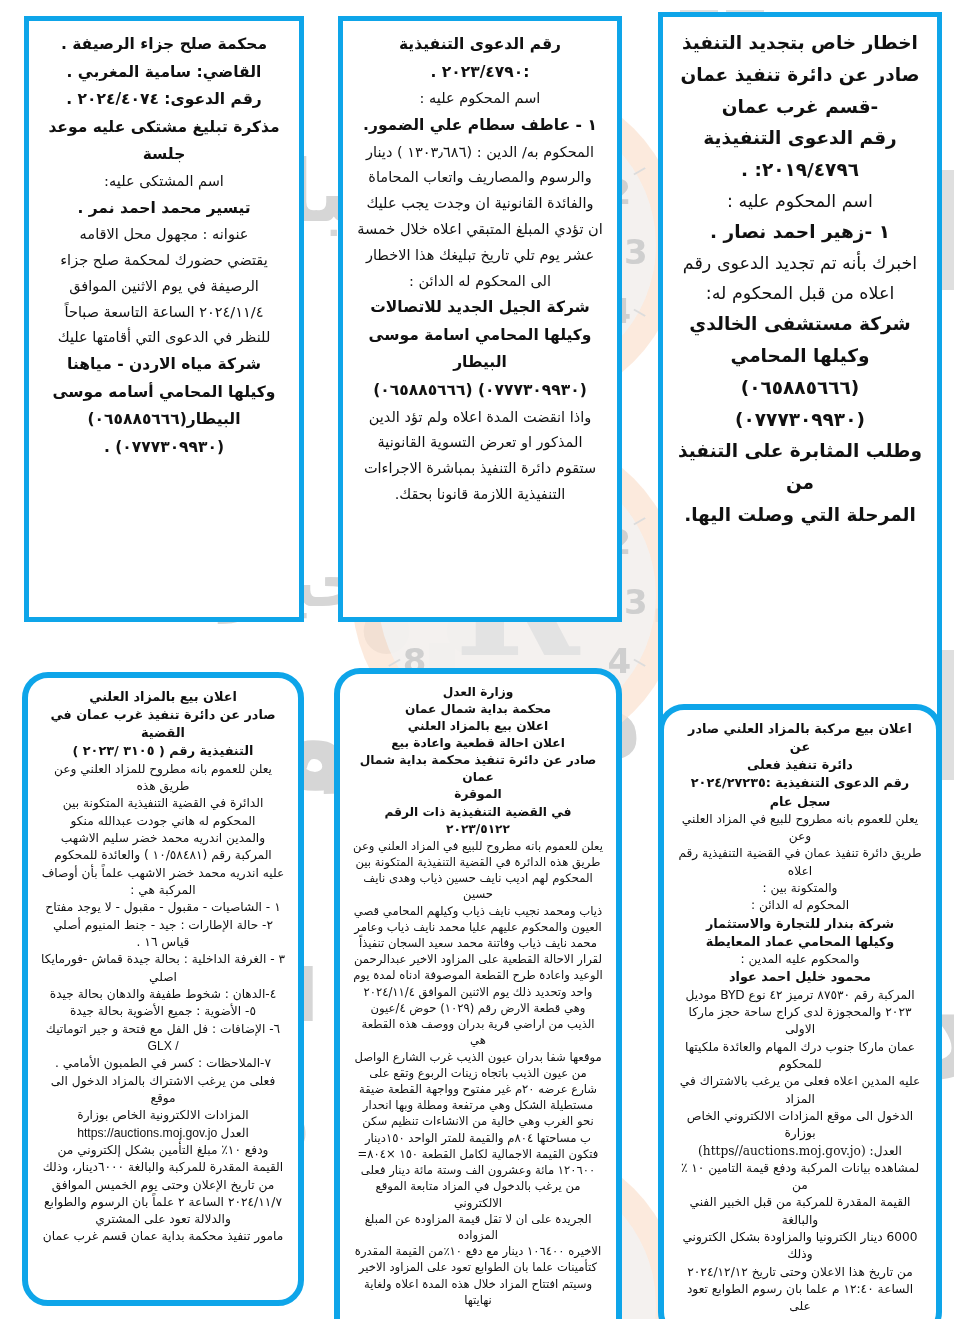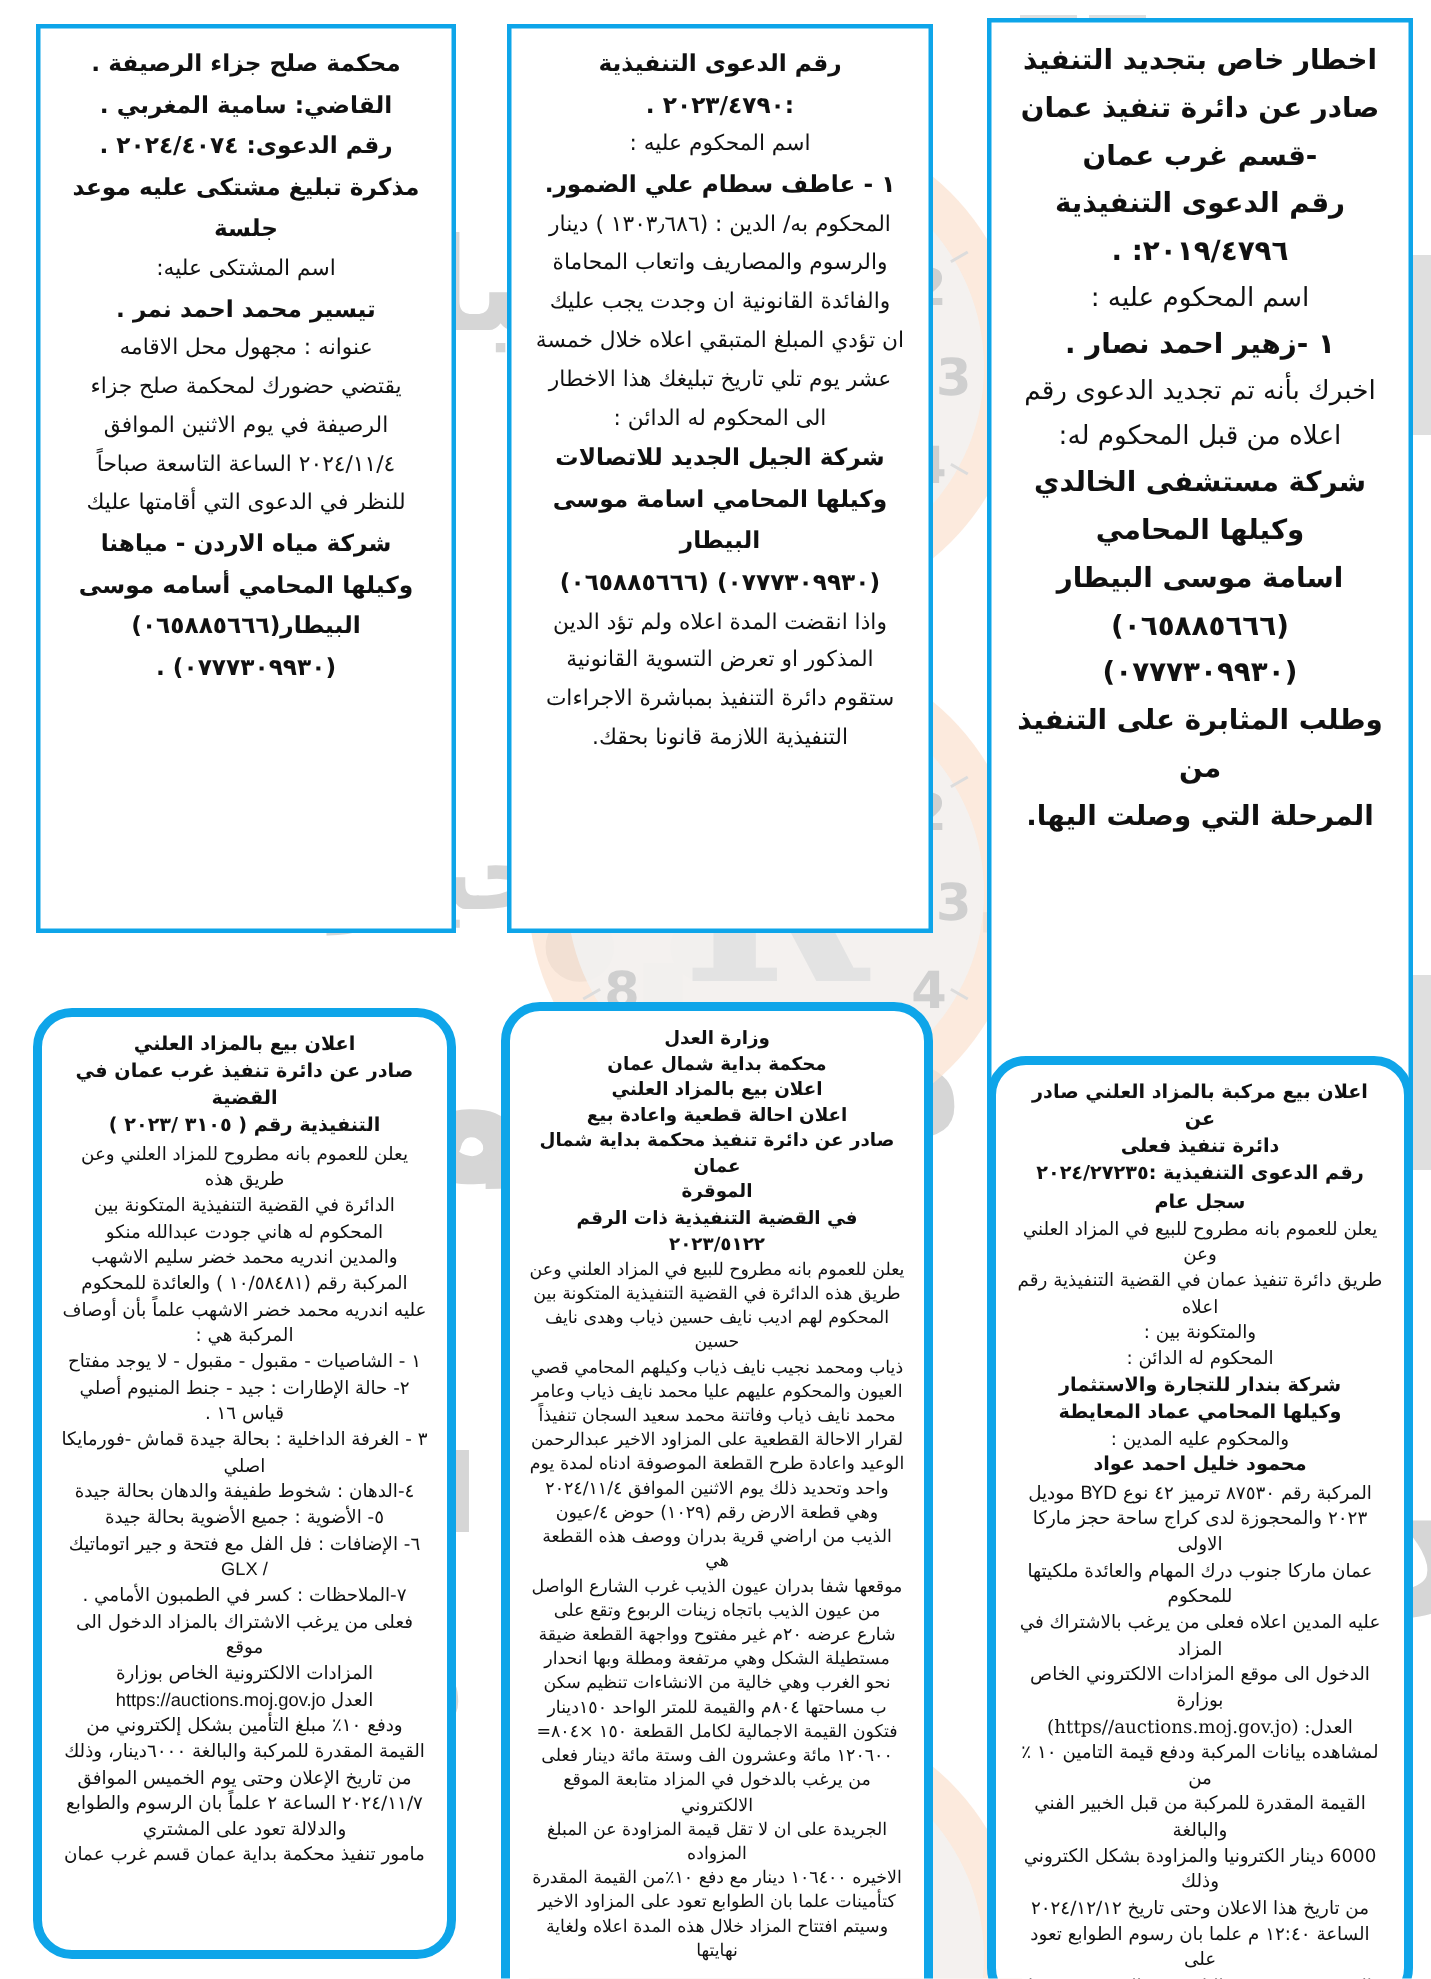--- a/index.html
+++ b/index.html
@@ -62,21 +62,21 @@
     transform-origin:0 50%;left:50%;top:50%;
   }
 
   
   #page{position:relative;z-index:2;width:954px;height:1319px;}
 
   .panel{
     position:absolute;
     background:#ffffff;
     box-sizing:border-box;
-    border:3px solid #0ea5e9;
+    border:5px solid #0ea5e9;
     padding:10px 12px 8px 12px;
     overflow:hidden;
   }
   .panel.rounded{border-radius:26px;border-width:6px;}
 
   .ad-line{
     margin:0;
     text-align:center;
     color:#111;
     line-height:1.52;
@@ -194,21 +194,20 @@
       <p class="ad-line b">صادر عن دائرة تنفيذ عمان</p>
       <p class="ad-line b">-قسم غرب عمان</p>
       <p class="ad-line b">رقم الدعوى التنفيذية</p>
       <p class="ad-line b">٢٠١٩/٤٧٩٦: .</p>
       <p class="ad-line">اسم المحكوم عليه :</p>
       <p class="ad-line b">١ -زهير احمد نصار .</p>
       <p class="ad-line">اخبرك بأنه تم تجديد الدعوى رقم</p>
       <p class="ad-line">اعلاه من قبل المحكوم له:</p>
       <p class="ad-line b">شركة مستشفى الخالدي</p>
       <p class="ad-line b">وكيلها المحامي</p>
-      <p class="ad-line b">اسامة موسى البيطار</p>
       <p class="ad-line b">(٠٦٥٨٨٥٦٦٦)</p>
       <p class="ad-line b">(٠٧٧٧٣٠٩٩٣٠)</p>
       <p class="ad-line b">وطلب المثابرة على التنفيذ من</p>
       <p class="ad-line b">المرحلة التي وصلت اليها.</p>
     </div>
 
   <div class="panel mid" style="right:332px;top:16px;width:284px;height:606px;">
       <p class="ad-line b">رقم الدعوى التنفيذية :٢٠٢٣/٤٧٩٠ .</p>
       <p class="ad-line">اسم المحكوم عليه :</p>
       <p class="ad-line b">١ - عاطف سطام علي الضمور.</p>

